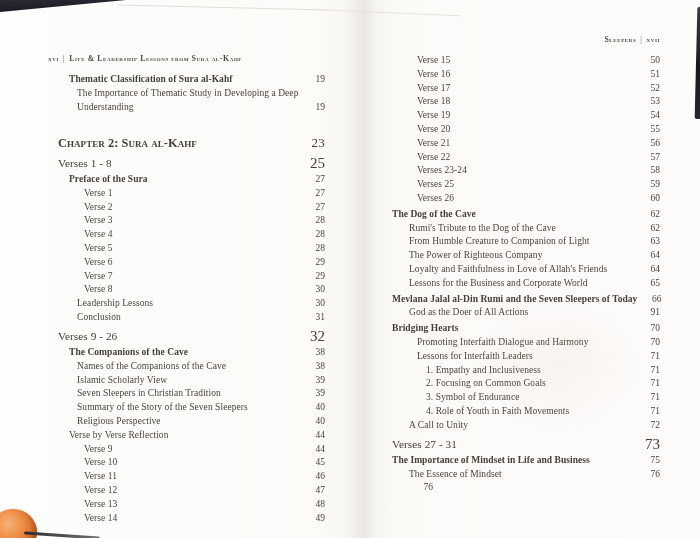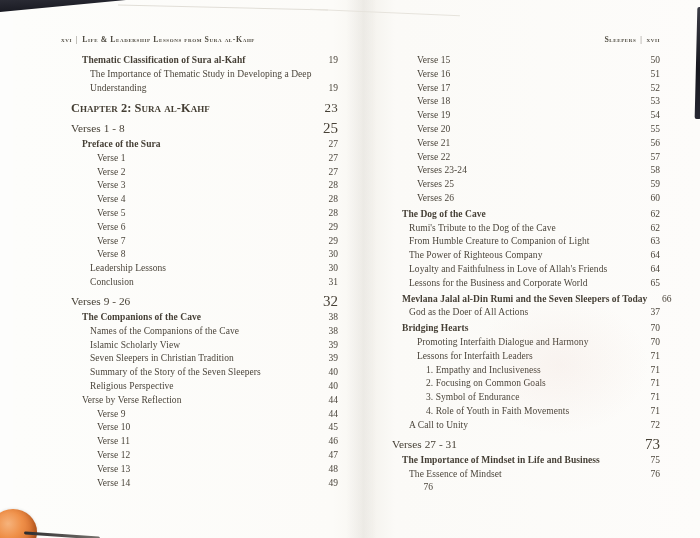--- a/index.html
+++ b/index.html
@@ -4,21 +4,21 @@
 <style>
   html,body{margin:0;padding:0;}
   body{
     width:700px;height:538px;position:relative;overflow:hidden;
     background:#fdfdfc;
     font-family:"Liberation Serif", serif;
   }
   .spread{position:absolute;inset:0;}
   .page{position:absolute;top:0;height:538px;box-sizing:border-box;}
   .page.left{
-    left:13px;width:372px;padding:35px 0 0 48px;
+    left:0;width:372px;padding:54px 0 0 48px;
     background:linear-gradient(to right,#fdfdfb 0%,#fcfbf8 86%,#f4f2ed 99%);
   }
   .page.right{
     left:372px;width:328px;padding:35px 0 0 20px;
     background:linear-gradient(to right,#f5f3ee 0%,#fbfaf7 7%,#fdfcfa 100%);
   }
   .pghead{
     font-size:7.8px;line-height:10px;font-variant:small-caps;
     letter-spacing:0.6px;font-weight:700;color:#4e4a40;margin-bottom:9px;
   }
@@ -31,31 +31,31 @@
     font-size:9.5px;line-height:13.8px;color:#4b453b;
   }
   .row .t{white-space:nowrap;letter-spacing:0.05px;}
   .row.wrap .t{white-space:normal;max-width:226px;}
   .row .p{margin-left:8px;min-width:16px;text-align:right;flex:0 0 auto;}
   .row.b{margin-top:2px;}
   .row.b .t{font-weight:700;color:#453f35;}
   .row.section{font-size:11.3px;line-height:15.2px;margin-top:4px;margin-bottom:1px;color:#474136;}
   .row.section .p{font-size:15px;}
   .row.chapter{
-    font-size:12.4px;line-height:16.5px;margin-top:5px;margin-bottom:3px;
+    font-size:12.4px;line-height:16.5px;margin-top:21px;margin-bottom:3px;
     font-variant:small-caps;font-weight:700;letter-spacing:0.3px;color:#443e33;gap:30px;
   }
   .row.chapter .p{font-size:13px;font-weight:400;font-variant:normal;}
   
   .page.left  .lv0{margin-left:10px}
   .page.left  .lv1{margin-left:21px}
   .page.left  .lv2{margin-left:29px}
   .page.left  .lv3{margin-left:36px}
   .page.right .lv0{margin-left:0}
-  .page.right .lv1{margin-left:10px}
+  .page.right .lv1{}
   .page.right .lv2{margin-left:17px}
   .page.right .lv3{margin-left:25px}
   .page.right .lv4{margin-left:34px}
   
   .spine-shadow{
     position:absolute;left:346px;top:0;width:30px;height:538px;z-index:2;pointer-events:none;
     background:linear-gradient(to right,rgba(95,85,72,0) 0%,rgba(95,85,72,0.05) 45%,rgba(95,85,72,0.07) 58%,rgba(95,85,72,0) 100%);
   }
   .deco-wedge{
     position:absolute;left:-12px;top:-7px;width:152px;height:17px;z-index:3;
@@ -341,21 +341,21 @@
           <span class="p">65</span>
         </div>
 
         <div class="row lv1 b">
           <span class="t">Mevlana Jalal al-Din Rumi and the Seven Sleepers of Today</span>
           <span class="p">66</span>
         </div>
 
         <div class="row lv2">
           <span class="t">God as the Doer of All Actions</span>
-          <span class="p">37</span>
+          <span class="p">91</span>
         </div>
 
         <div class="row lv1 b">
           <span class="t">Bridging Hearts</span>
           <span class="p">70</span>
         </div>
 
         <div class="row lv3">
           <span class="t">Promoting Interfaith Dialogue and Harmony</span>
           <span class="p">70</span>

